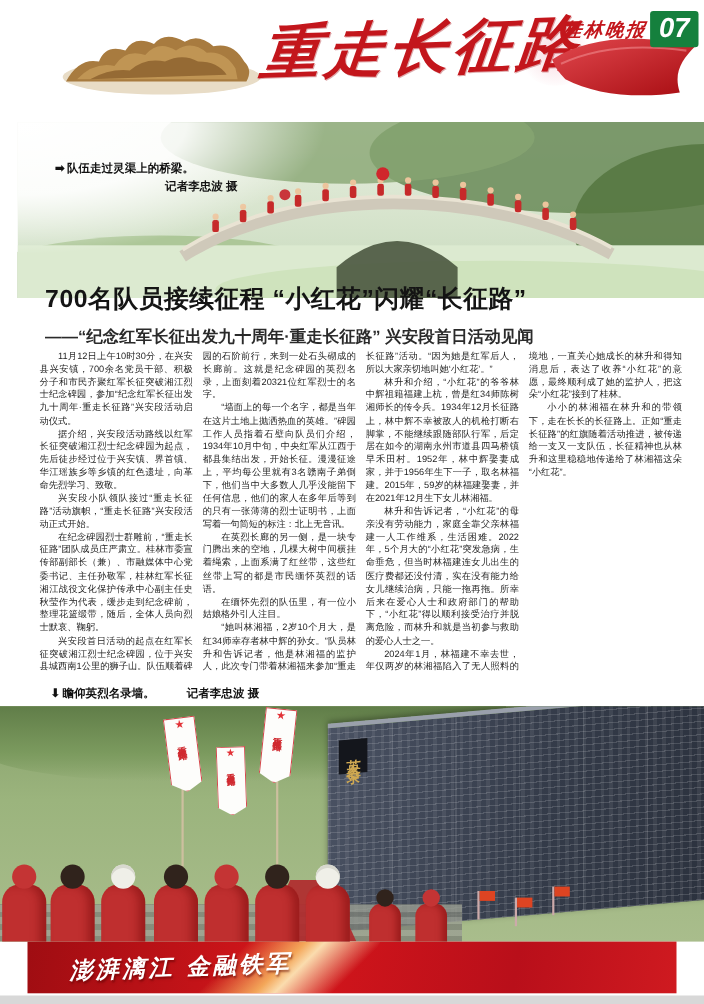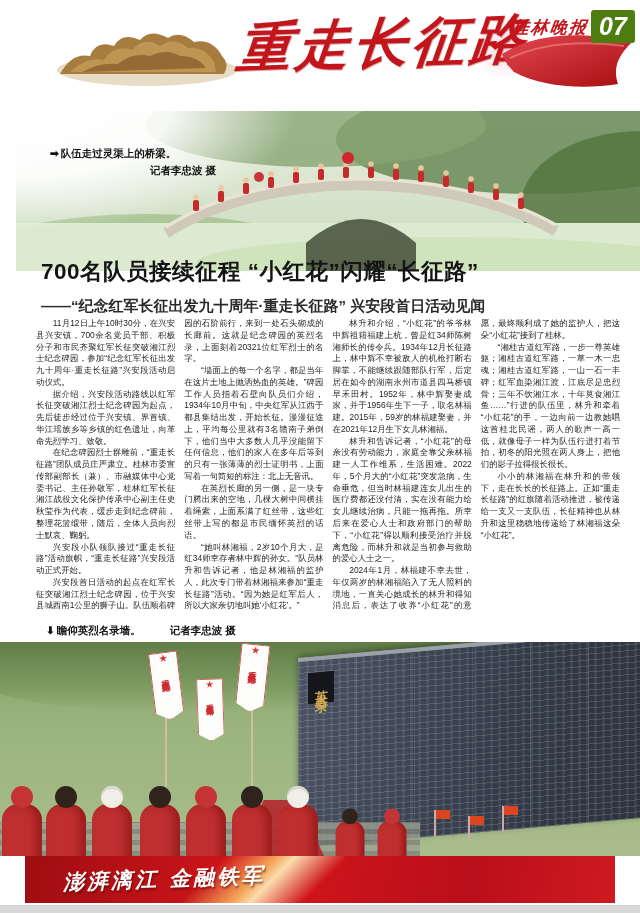--- a/index.html
+++ b/index.html
@@ -13,21 +13,21 @@
   .section-title{position:absolute;left:238px;top:8px;width:275px;margin:0;
         font-family:"DejaVu Serif",serif;font-style:italic;font-weight:900;
         font-size:54px;line-height:1.3;color:#c3161c;letter-spacing:4px;
         transform:skewX(-8deg) rotate(-2deg);white-space:nowrap;
         text-shadow:1px 1px 0 rgba(160,10,15,.35);}
   .mast-right{position:absolute;right:0;top:10px;width:140px;height:70px;}
   .flag-svg{position:absolute;right:0;top:22px;width:140px;height:58px;}
   .paper-name{position:absolute;right:52px;top:6px;font-family:"DejaVu Serif",serif;
         font-style:italic;font-weight:900;font-size:17px;color:#c3161c;letter-spacing:2px;
         transform:skewX(-8deg);white-space:nowrap;}
-  .page-no{position:absolute;right:5px;top:0;width:44px;height:33px;background:#4d7c0f;
+  .page-no{position:absolute;right:5px;top:0;width:44px;height:33px;background:#15803d;
         color:#fff;font-weight:900;font-size:25px;line-height:33px;text-align:center;
         font-style:italic;border-radius:3px;}
   .dateline{position:absolute;right:28px;top:84px;font-size:8px;color:#444;white-space:nowrap;}
   .dateline .sp{margin-left:14px;}
   .continued{position:absolute;left:36px;top:112px;font-size:10px;font-weight:bold;color:#222;}
   .continued .icon{font-size:9px;margin-right:4px;}
   
   .photo1{position:absolute;left:0;top:95px;width:527px;height:160px;margin:16px;}
   .photo1 svg{display:block;width:640px;height:160px;}
   .cap1{position:absolute;left:34px;top:34px;width:180px;font-size:10.5px;font-weight:bold;
@@ -205,30 +205,30 @@
   </figure>
 
   <section class="headblock">
     <h2 class="headline">700名队员接续征程 “小红花”闪耀“长征路”</h2>
     <h3 class="subhead">——“纪念红军长征出发九十周年·重走长征路” 兴安段首日活动见闻</h3>
   </section>
 
   <div class="cols">
       <p class="para">11月12日上午10时30分，在兴安县兴安镇，700余名党员干部、积极分子和市民齐聚红军长征突破湘江烈士纪念碑园，参加“纪念红军长征出发九十周年·重走长征路”兴安段活动启动仪式。</p>
       <p class="para">据介绍，兴安段活动路线以红军长征突破湘江烈士纪念碑园为起点，先后徒步经过位于兴安镇、界首镇、华江瑶族乡等乡镇的红色遗址，向革命先烈学习、致敬。</p>
+      <p class="para">兴安段小队领队接过“重走长征路”活动旗帜，“重走长征路”兴安段活动正式开始。</p>
       <p class="para">在纪念碑园烈士群雕前，“重走长征路”团队成员庄严肃立。桂林市委宣传部副部长（兼）、市融媒体中心党委书记、主任孙敬军，桂林红军长征湘江战役文化保护传承中心副主任史秋莹作为代表，缓步走到纪念碑前，整理花篮缎带，随后，全体人员向烈士默哀、鞠躬。</p>
-      <p class="para">兴安段小队领队接过“重走长征路”活动旗帜，“重走长征路”兴安段活动正式开始。</p>
       <p class="para">兴安段首日活动的起点在红军长征突破湘江烈士纪念碑园，位于兴安县城西南1公里的狮子山。队伍顺着碑园的石阶前行，来到一处石头砌成的长廊前。这就是纪念碑园的英烈名录，上面刻着20321位红军烈士的名字。</p>
       <p class="para">“墙面上的每一个名字，都是当年在这片土地上抛洒热血的英雄。”碑园工作人员指着石壁向队员们介绍，1934年10月中旬，中央红军从江西于都县集结出发，开始长征。漫漫征途上，平均每公里就有3名赣南子弟倒下，他们当中大多数人几乎没能留下任何信息，他们的家人在多年后等到的只有一张薄薄的烈士证明书，上面写着一句简短的标注：北上无音讯。</p>
       <p class="para">在英烈长廊的另一侧，是一块专门腾出来的空地，几棵大树中间横挂着绳索，上面系满了红丝带，这些红丝带上写的都是市民缅怀英烈的话语。</p>
+      <p class="para">在缅怀先烈的队伍里，有一位小姑娘格外引人注目。</p>
       <p class="para">“她叫林湘福，2岁10个月大，是红34师幸存者林中辉的孙女。”队员林升和告诉记者，他是林湘福的监护人，此次专门带着林湘福来参加“重走长征路”活动。“因为她是红军后人，所以大家亲切地叫她‘小红花’。”</p>
       <p class="para">林升和介绍，“小红花”的爷爷林中辉祖籍福建上杭，曾是红34师陈树湘师长的传令兵。1934年12月长征路上，林中辉不幸被敌人的机枪打断右脚掌，不能继续跟随部队行军，后定居在如今的湖南永州市道县四马桥镇早禾田村。1952年，林中辉娶妻成家，并于1956年生下一子，取名林福建。2015年，59岁的林福建娶妻，并在2021年12月生下女儿林湘福。</p>
       <p class="para">林升和告诉记者，“小红花”的母亲没有劳动能力，家庭全靠父亲林福建一人工作维系，生活困难。2022年，5个月大的“小红花”突发急病，生命垂危，但当时林福建连女儿出生的医疗费都还没付清，实在没有能力给女儿继续治病，只能一拖再拖。所幸后来在爱心人士和政府部门的帮助下，“小红花”得以顺利接受治疗并脱离危险，而林升和就是当初参与救助的爱心人士之一。</p>
       <p class="para">2024年1月，林福建不幸去世，年仅两岁的林湘福陷入了无人照料的境地，一直关心她成长的林升和得知消息后，表达了收养“小红花”的意愿，最终顺利成了她的监护人，把这朵“小红花”接到了桂林。</p>
-      <p class="para">“湘桂古道红军路，一步一尊英雄躯；湘桂古道红军路，一草一木一忠魂；湘桂古道红军路，一山一石一丰碑；红军血染湘江渡，江底尽是忠烈骨；三年不饮湘江水，十年莫食湘江鱼……”行进的队伍里，林升和牵着“小红花”的手，一边向前一边教她唱这首桂北民谣，两人的歌声一高一低，就像母子一样为队伍行进打着节拍，初冬的阳光照在两人身上，把他们的影子拉得很长很长。</p>
       <p class="para">小小的林湘福在林升和的带领下，走在长长的长征路上。正如“重走长征路”的红旗随着活动推进，被传递给一支又一支队伍，长征精神也从林升和这里稳稳地传递给了林湘福这朵“小红花”。</p>
     </div>
 
   <div class="cap2">
     <span class="icon">⬇</span><span>瞻仰英烈名录墙。</span>
     <span class="credit">记者李忠波  摄</span>
   </div>
 
   <figure class="photo2">
     <div class="canopy"></div>

